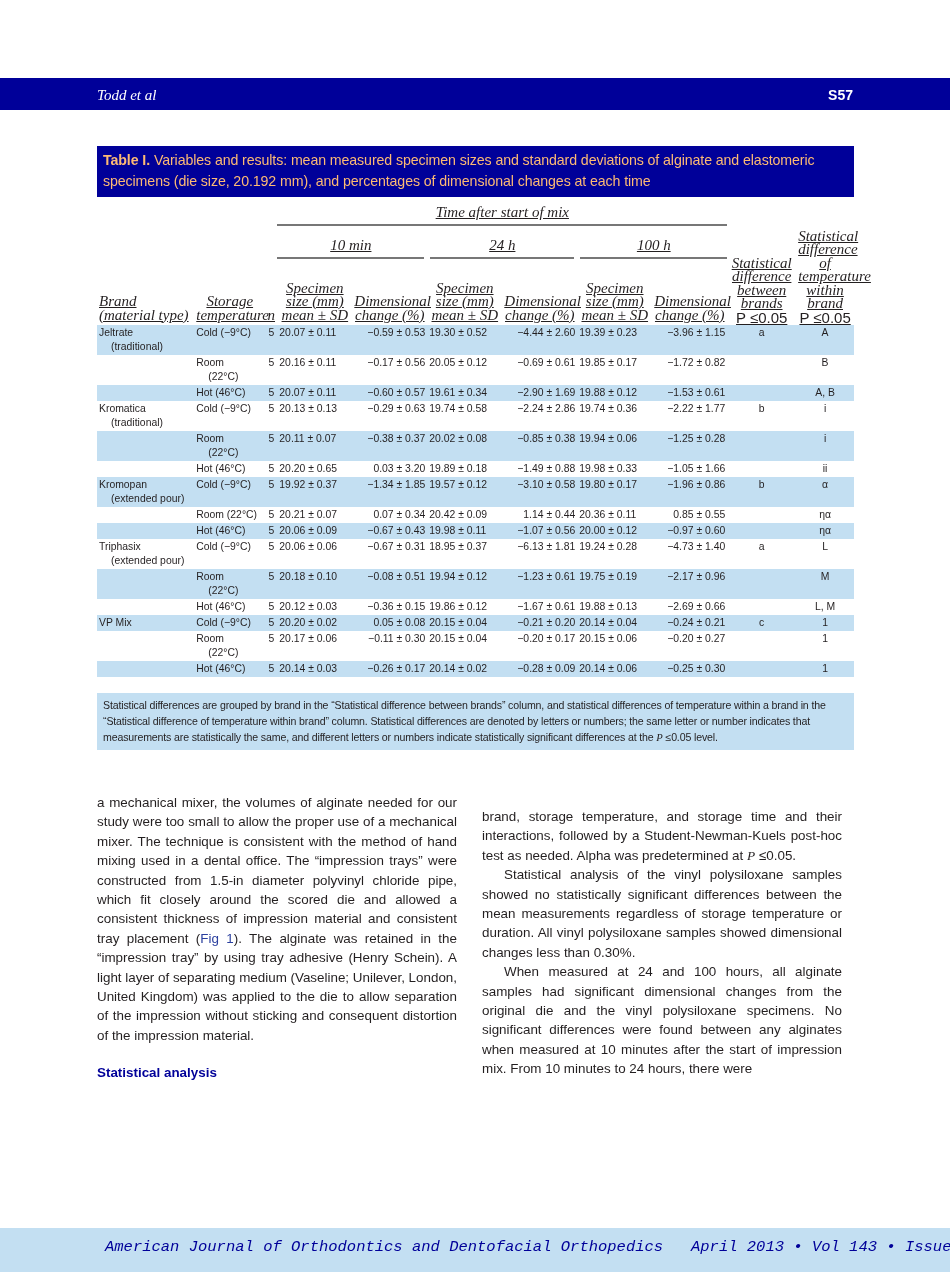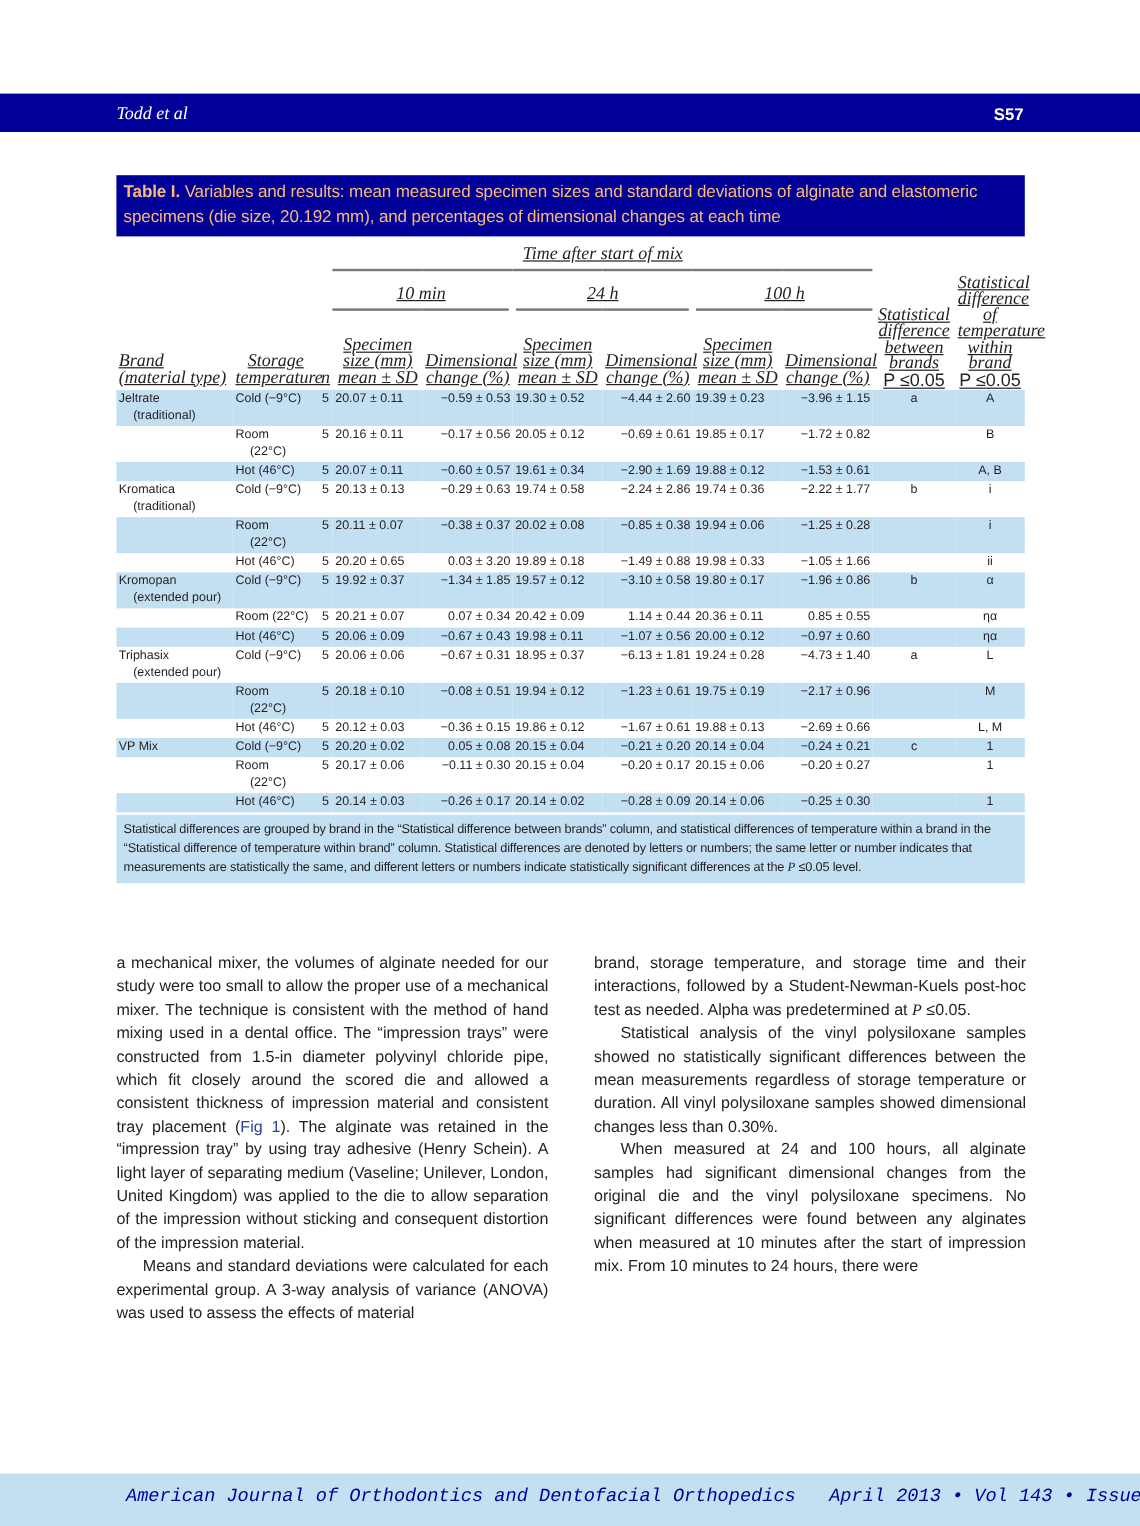--- a/index.html
+++ b/index.html
@@ -17,26 +17,26 @@
   table.data td { padding:1px 2px 1px 2px; vertical-align:top; white-space:nowrap; }
   table.data td.brand { white-space:normal; }
   table.data td.brand .sub { display:block; padding-left:12px; }
   table.data td.temp .sub { display:block; padding-left:12px; }
   table.data td.num { text-align:right; }
   table.data td.c { text-align:center; }
   table.data tr.shade td { background:#c3dff2; }
   .rule { border-bottom:2px solid #777; }
   .span-head { padding-bottom:4px !important; }
   .hdr-spacer th { height:4px; }
-  .footnote { background:#c3dff2; font-size:10.6px; line-height:16px; padding:4px 6px; margin-top:2px; letter-spacing:-0.15px; }
+  .footnote { background:#c3dff2; font-size:10.6px; line-height:16px; padding:4px 6px; margin-top:16px; letter-spacing:-0.15px; }
   .footnote i { font-family:"Liberation Serif", serif; }
 
   .col { position:absolute; top:793px; width:360px; font-family:"Liberation Sans", sans-serif; font-size:13.4px; line-height:19.4px; color:#231f20; text-align:justify; }
   .col.left { left:97px; }
-  .col.right { left:495px; }
+  .col.right { left:482px;margin-top:14px; }
   .col p { margin:0; }
   .col p.ind { text-indent:22px; }
   .col h3 { margin:18px 0 10px 0; font-size:13.4px; font-weight:bold; color:#000099; }
   .col .link { color:#2a3f9e; }
   .col i { font-family:"Liberation Serif", serif; }
 
   .foot { position:absolute; left:0; top:1228px; width:950px; height:44px; background:#c3dff2; }
   .foot .jt { position:absolute; left:105px; right:97px; top:10px; text-align:right; font-family:Liberation Mono, monospace; font-style:italic; font-size:15.5px; color:#000099; white-space:nowrap; }
 </style>
 </head>
@@ -303,21 +303,21 @@
   </table>
 
   <div class="footnote">
     <span>Statistical differences are grouped by brand in the “Statistical difference between brands” column, and statistical differences of temperature within a brand in the “Statistical difference of temperature within brand” column. Statistical differences are denoted by letters or numbers; the same letter or number indicates that measurements are statistically the same, and different letters or numbers indicate statistically significant differences at the</span>
     <i>P</i><span> ≤0.05 level.</span>
   </div>
 </div>
 
 <div class="col left">
   <p><span>a mechanical mixer, the volumes of alginate needed for our study were too small to allow the proper use of a mechanical mixer. The technique is consistent with the method of hand mixing used in a dental office. The “impression trays” were constructed from 1.5-in diameter polyvinyl chloride pipe, which fit closely around the scored die and allowed a consistent thickness of impression material and consistent tray placement (</span><span class="link">Fig 1</span><span>). The alginate was retained in the “impression tray” by using tray adhesive (Henry Schein). A light layer of separating medium (Vaseline; Unilever, London, United Kingdom) was applied to the die to allow separation of the impression without sticking and consequent distortion of the impression material.</span></p>
-  <p class="ind">Means and standard deviations were calculated for each experimental group. A 3-way analysis of variance (ANOVA) was used to assess the effects of material</p>
+  <h3>Statistical analysis</h3>
 </div>
 
 <div class="col right">
   <p><span>brand, storage temperature, and storage time and their interactions, followed by a Student-Newman-Kuels post-hoc test as needed. Alpha was predetermined at </span><i>P</i><span> ≤0.05.</span></p>
   <p class="ind">Statistical analysis of the vinyl polysiloxane samples showed no statistically significant differences between the mean measurements regardless of storage temperature or duration. All vinyl polysiloxane samples showed dimensional changes less than 0.30%.</p>
   <p class="ind">When measured at 24 and 100 hours, all alginate samples had significant dimensional changes from the original die and the vinyl polysiloxane specimens. No significant differences were found between any alginates when measured at 10 minutes after the start of impression mix. From 10 minutes to 24 hours, there were</p>
 </div>
 
 <div class="foot">
   <div class="jt" style="white-space:pre;">American Journal of Orthodontics and Dentofacial Orthopedics   April 2013 • Vol 143 • Issue 4 • Supplement 1</div>

